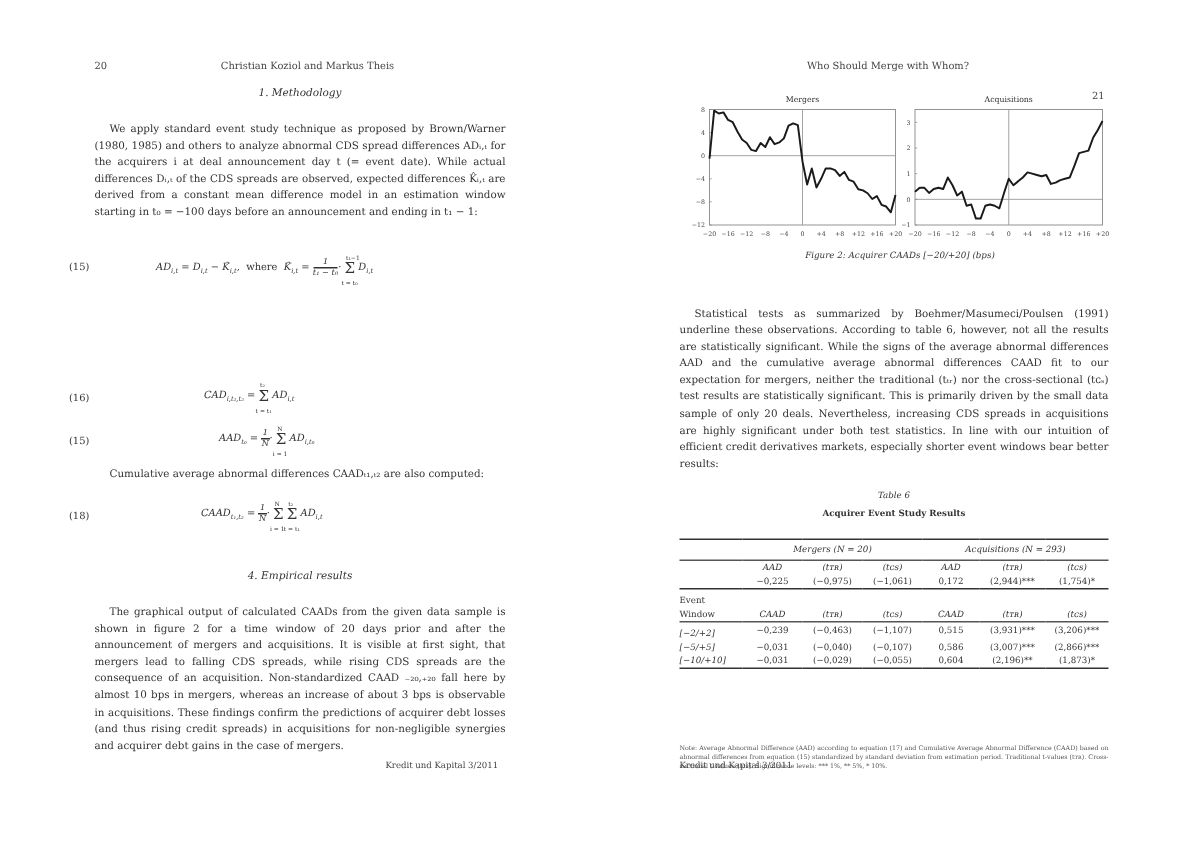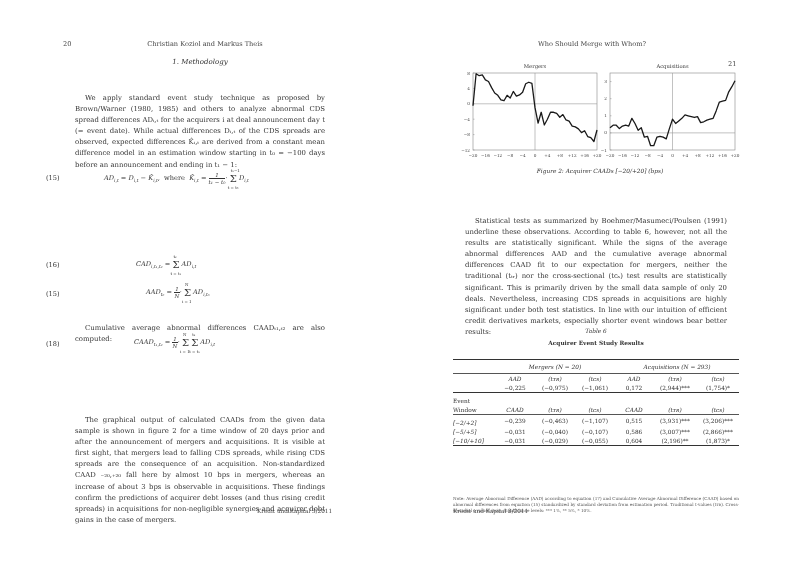--- a/index.html
+++ b/index.html
@@ -3,21 +3,21 @@
 <meta charset="utf-8">
 <style>
   html,body{margin:0;padding:0;}
   body{width:800px;height:564px;background:#ffffff;position:relative;overflow:hidden;
        font-family:"DejaVu Serif","Liberation Serif",serif;color:#333;}
   .page{position:absolute;top:0;height:548px;width:400px;}
   #left{left:0;}
   #right{left:400px;}
   .hdr{position:absolute;top:40px;font-size:6.6px;color:#444;}
   .col{position:absolute;font-size:6.9px;line-height:11.1px;text-align:justify;color:#333;}
-  .col p{margin:12px;text-indent:10px;}
+  .col p{margin:0;text-indent:10px;}
   .sec{position:absolute;font-style:italic;font-size:7px;text-align:center;width:274px;left:63px;}
   .eq{position:absolute;left:46px;width:274px;font-size:6.6px;height:24px;}
   .eq .num{position:absolute;left:0;top:6px;}
   .eq .body{position:absolute;top:0;font-style:italic;}
   .it{font-style:italic;}
   .sub{font-size:4.5px;vertical-align:-2px;font-style:italic;}
   .sum{position:relative;display:inline-block;font-style:normal;font-size:10px;vertical-align:-2px;}
   .sum .lim-t{position:absolute;top:-5px;left:1px;font-size:4px;}
   .sum .lim-b{position:absolute;bottom:-6px;left:-2px;font-size:4px;white-space:nowrap;}
   .frac{display:inline-block;vertical-align:middle;text-align:center;font-size:5.5px;line-height:6px;}
@@ -91,20 +91,21 @@
     <span class="body" style="left:88px;top:2px;">
       <span>CAAD</span><span class="sub">t₁,t₂</span>
       <span>=</span>
       <span class="frac"><span class="n">1</span><span class="d">N</span></span>·
       <span class="sum">Σ<span class="lim-t">N</span><span class="lim-b">i = 1</span></span>
       <span class="sum">Σ<span class="lim-t">t₂</span><span class="lim-b">t = t₁</span></span>
       <span>AD</span><span class="sub">i,t</span>
     </span>
   </div>
 
+  <div class="sec" style="top:380px;">4.  Empirical results</div>
 
   <div class="col" style="left:63px;top:403px;width:274px;">
     <p>The graphical output of calculated CAADs from the given data sample is shown in figure 2 for a time window of 20 days prior and after the announcement of mergers and acquisitions. It is visible at first sight, that mergers lead to falling CDS spreads, while rising CDS spreads are the consequence of an acquisition. Non-standardized CAAD ₋₂₀,₊₂₀ fall here by almost 10 bps in mergers, whereas an increase of about 3 bps is observable in acquisitions. These findings confirm the predictions of acquirer debt losses (and thus rising credit spreads) in acquisitions for non-negligible synergies and acquirer debt gains in the case of mergers.</p>
   </div>
 
   <div class="foot" style="left:257px;top:508px;">Kredit und Kapital 3/2011</div>
 </div>
 
 <div class="page" id="right">
   <div class="hdr" style="left:92px;width:200px;text-align:center;">Who Should Merge with Whom?</div>

